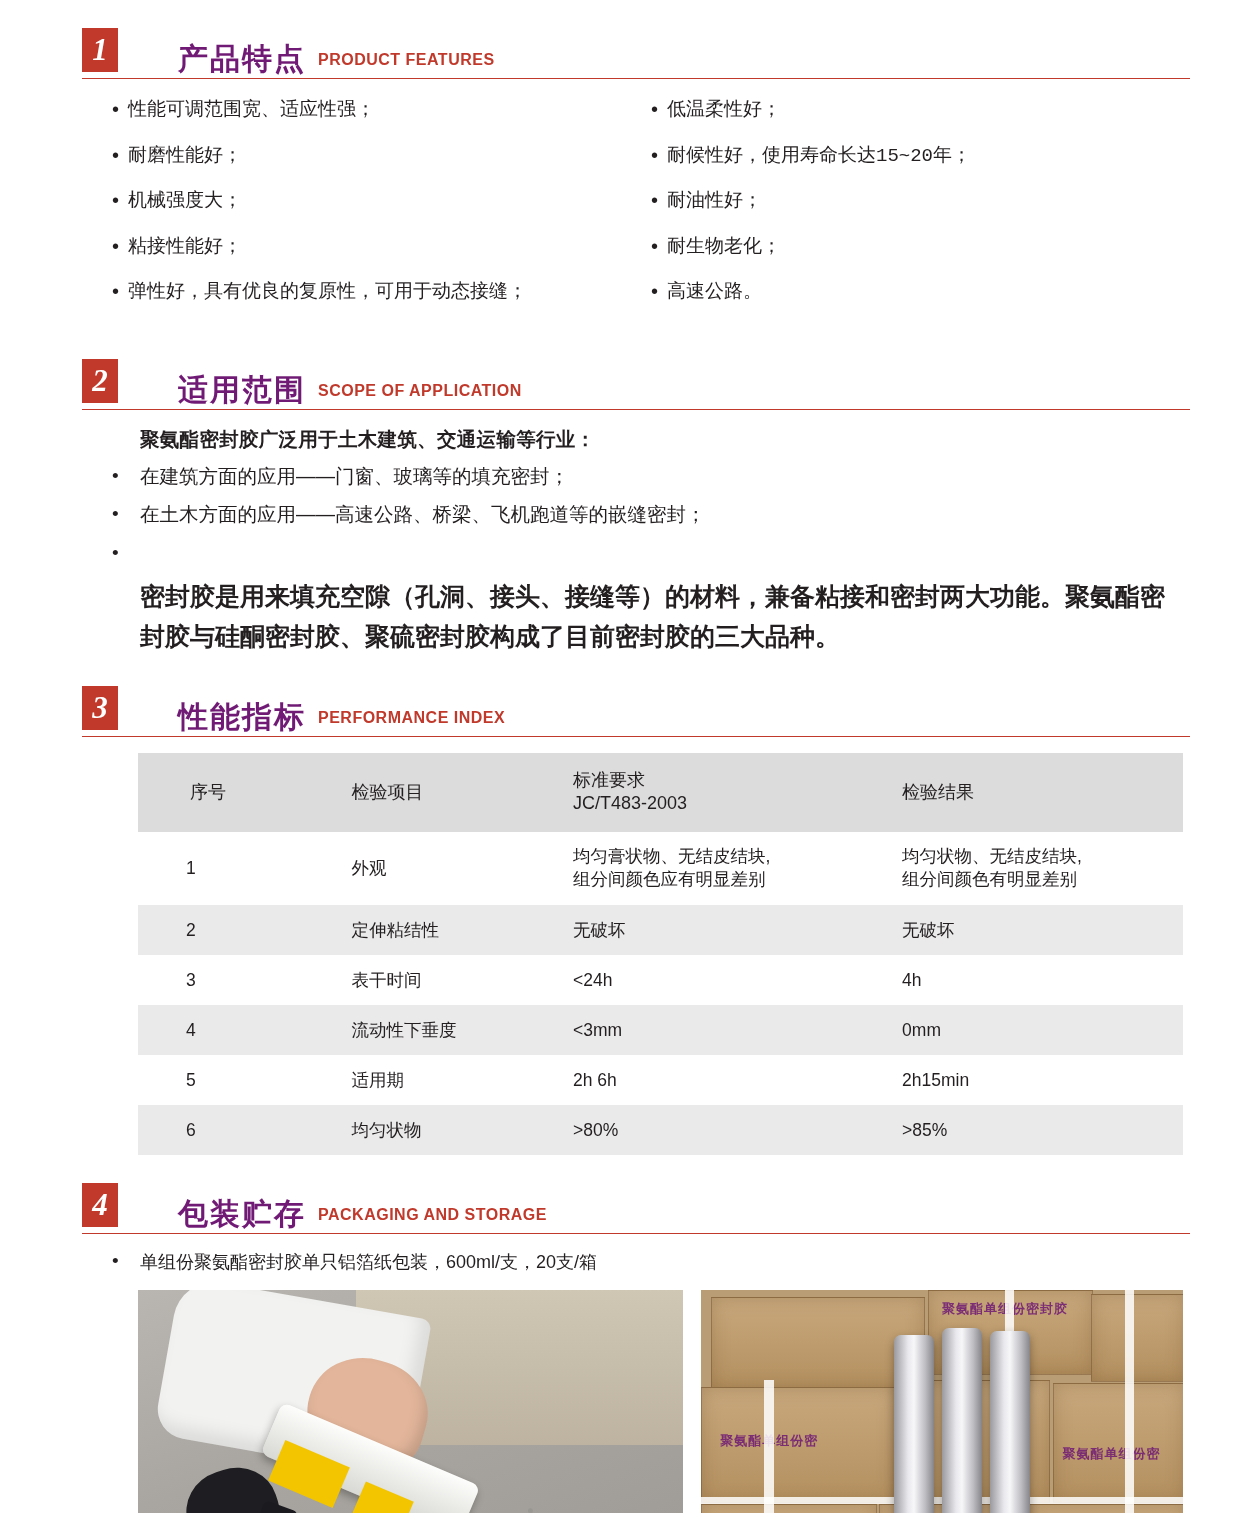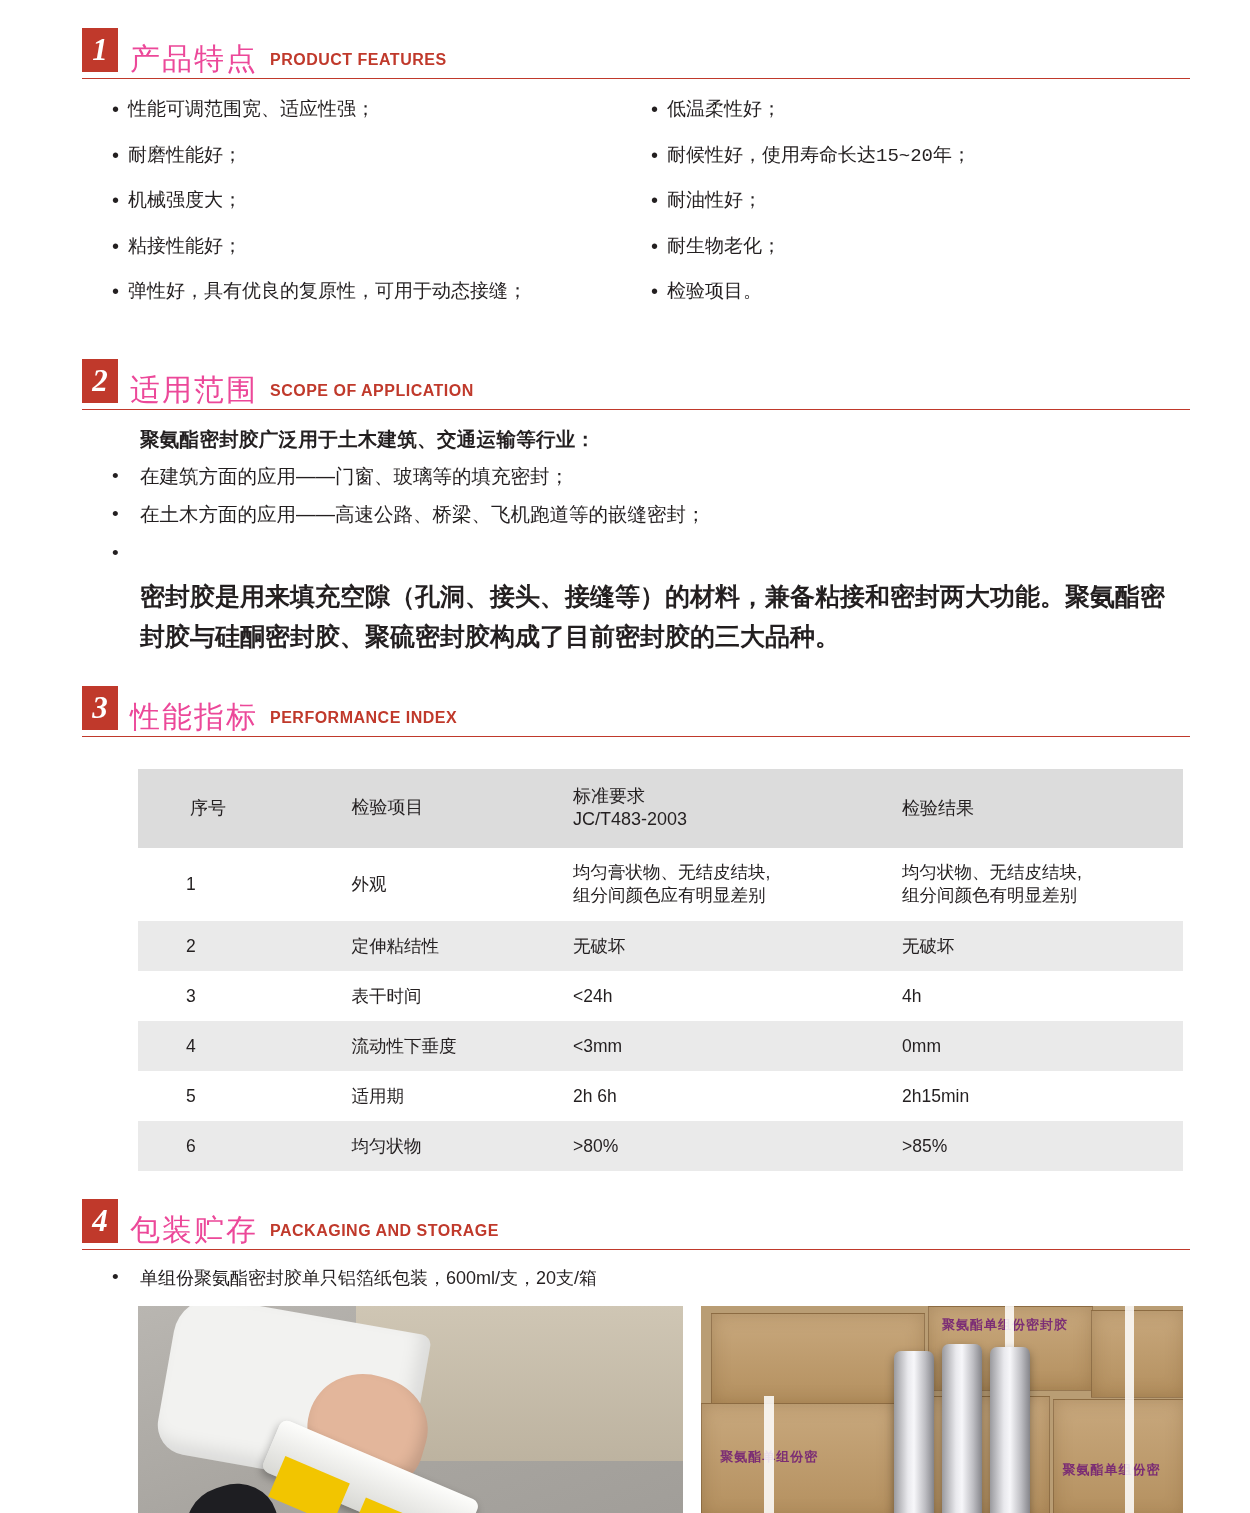--- a/index.html
+++ b/index.html
@@ -40,26 +40,27 @@
     font-size: 31px;
     font-weight: bold;
     font-style: italic;
     line-height: 44px;
     text-align: center;
     font-family: "Liberation Serif", serif;
     flex: 0 0 auto;
   }
   .sec-title-cn {
     font-size: 30px;
-    font-weight: normal;
-    color: #ec4899;
+    font-weight: bold;
+    color: #701a75;
     letter-spacing: 2px;
     line-height: 1;
     position: relative;
     top: 2px;
+    margin-left: 48px;
   }
   .sec-title-en {
     font-size: 16px;
     color: #c0392b;
     letter-spacing: 0.5px;
     font-weight: bold;
     position: relative;
     top: -3px;
   }
   .sec-rule {
@@ -118,21 +119,21 @@
   .scope-note {
     font-size: 25px;
     font-weight: bold;
     line-height: 1.6;
     margin: 2px 0 0 28px;
     max-width: 1045px;
   }
 
   
   .table-wrap {
-    margin: 32px 0 0 78px;
+    margin: 16px 0 0 78px;
     width: 1045px;
   }
   table.perf {
     border-collapse: collapse;
     width: 100%;
     font-size: 17.5px;
   }
   table.perf th, table.perf td {
     text-align: left;
     vertical-align: middle;
@@ -142,21 +143,21 @@
     background: #dcdcdc;
     font-weight: normal;
     font-size: 18px;
     padding-top: 16px;
     padding-bottom: 16px;
     line-height: 1.3;
   }
   table.perf tbody tr:nth-child(odd) { background: #ffffff; }
   table.perf tbody tr:nth-child(even) { background: #eaeaea; }
   .c-no    { width: 150px; padding-left: 48px !important; }
-  .c-item  { width: 230px; padding-left: 18px !important; font-family: Liberation Mono, monospace; }
+  .c-item  { width: 230px; padding-left: 18px !important; }
   .c-std   { width: 345px; padding-left: 8px !important; }
   .c-res   { width: 300px; padding-left: 8px !important; }
   th.c-no  { padding-left: 52px !important; }
   th.c-item{ padding-left: 18px !important; }
   .nowrap-multiline { white-space: pre-line; line-height: 1.35; }
 
   
   .pack-line {
     display: flex;
     align-items: flex-start;
@@ -336,21 +337,21 @@
       <div class="bullet">
         <span class="dot">•</span>
         <span class="txt">耐油性好；</span>
       </div>
       <div class="bullet">
         <span class="dot">•</span>
         <span class="txt">耐生物老化；</span>
       </div>
       <div class="bullet">
         <span class="dot">•</span>
-        <span class="txt">检验项目。</span>
+        <span class="txt">高速公路。</span>
       </div>
     </div>
   </div>
 
   <div class="section-head" style="margin-top:34px;">
     <div class="sec-num">2</div>
     <div class="sec-title-cn">适用范围</div>
     <div class="sec-title-en">SCOPE OF APPLICATION</div>
   </div>
   <div class="sec-rule"></div>

